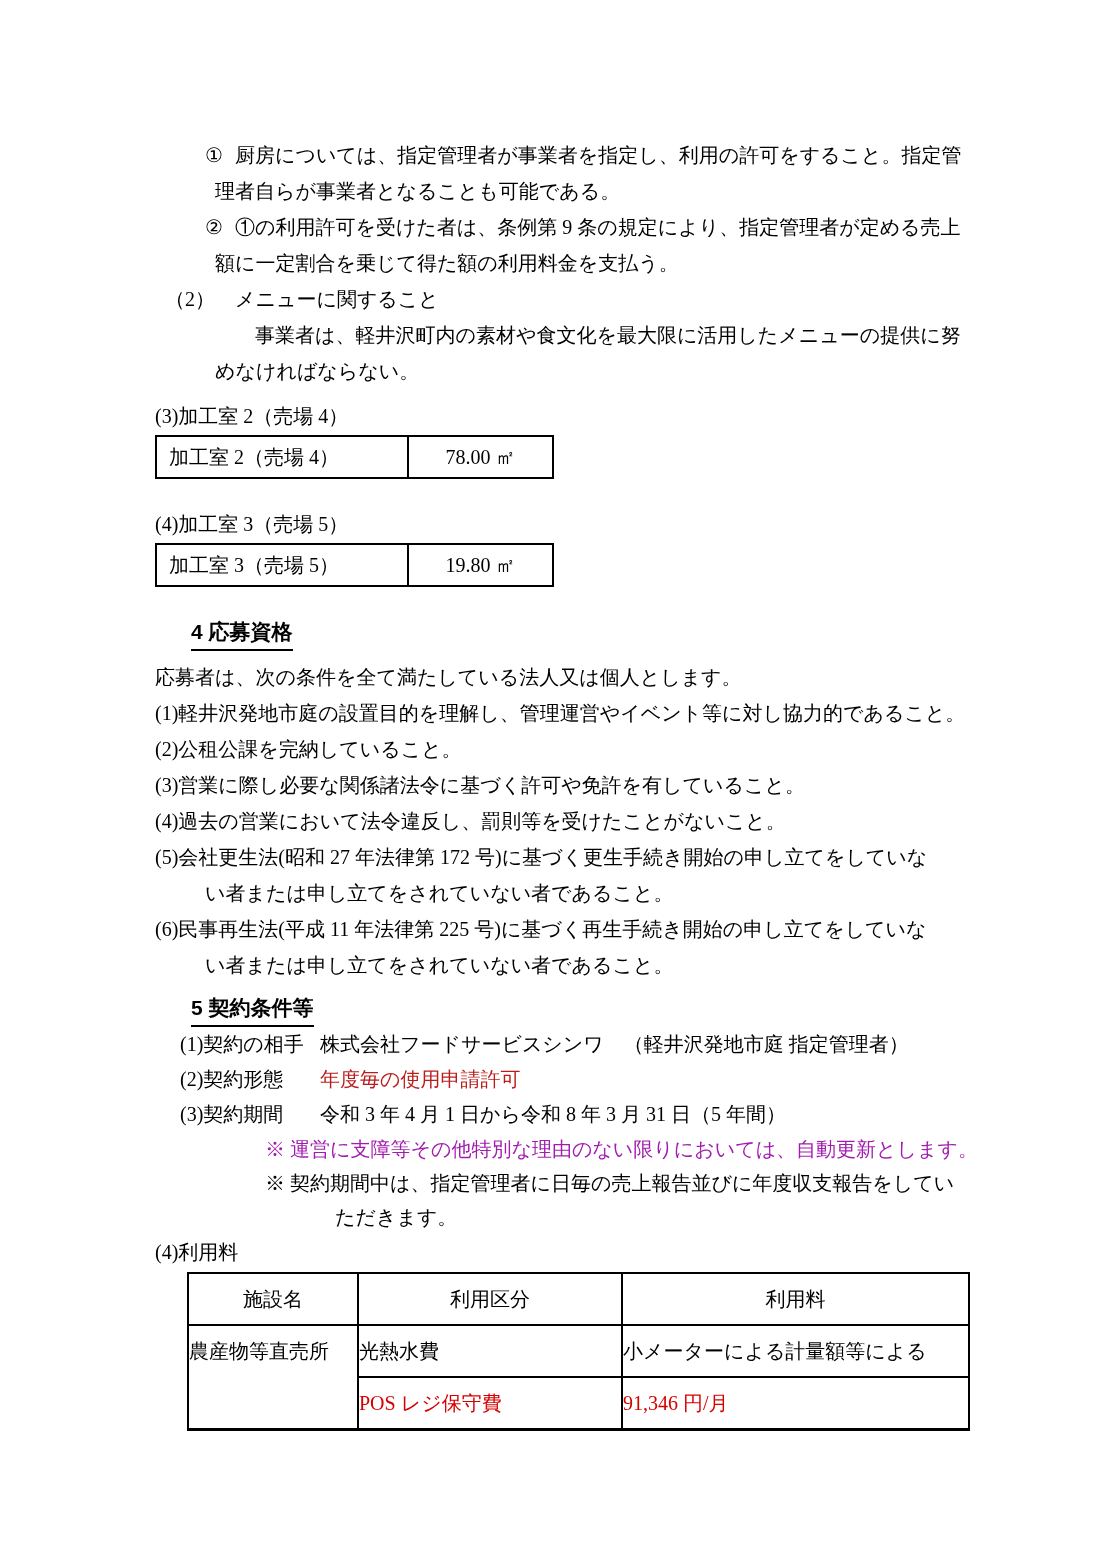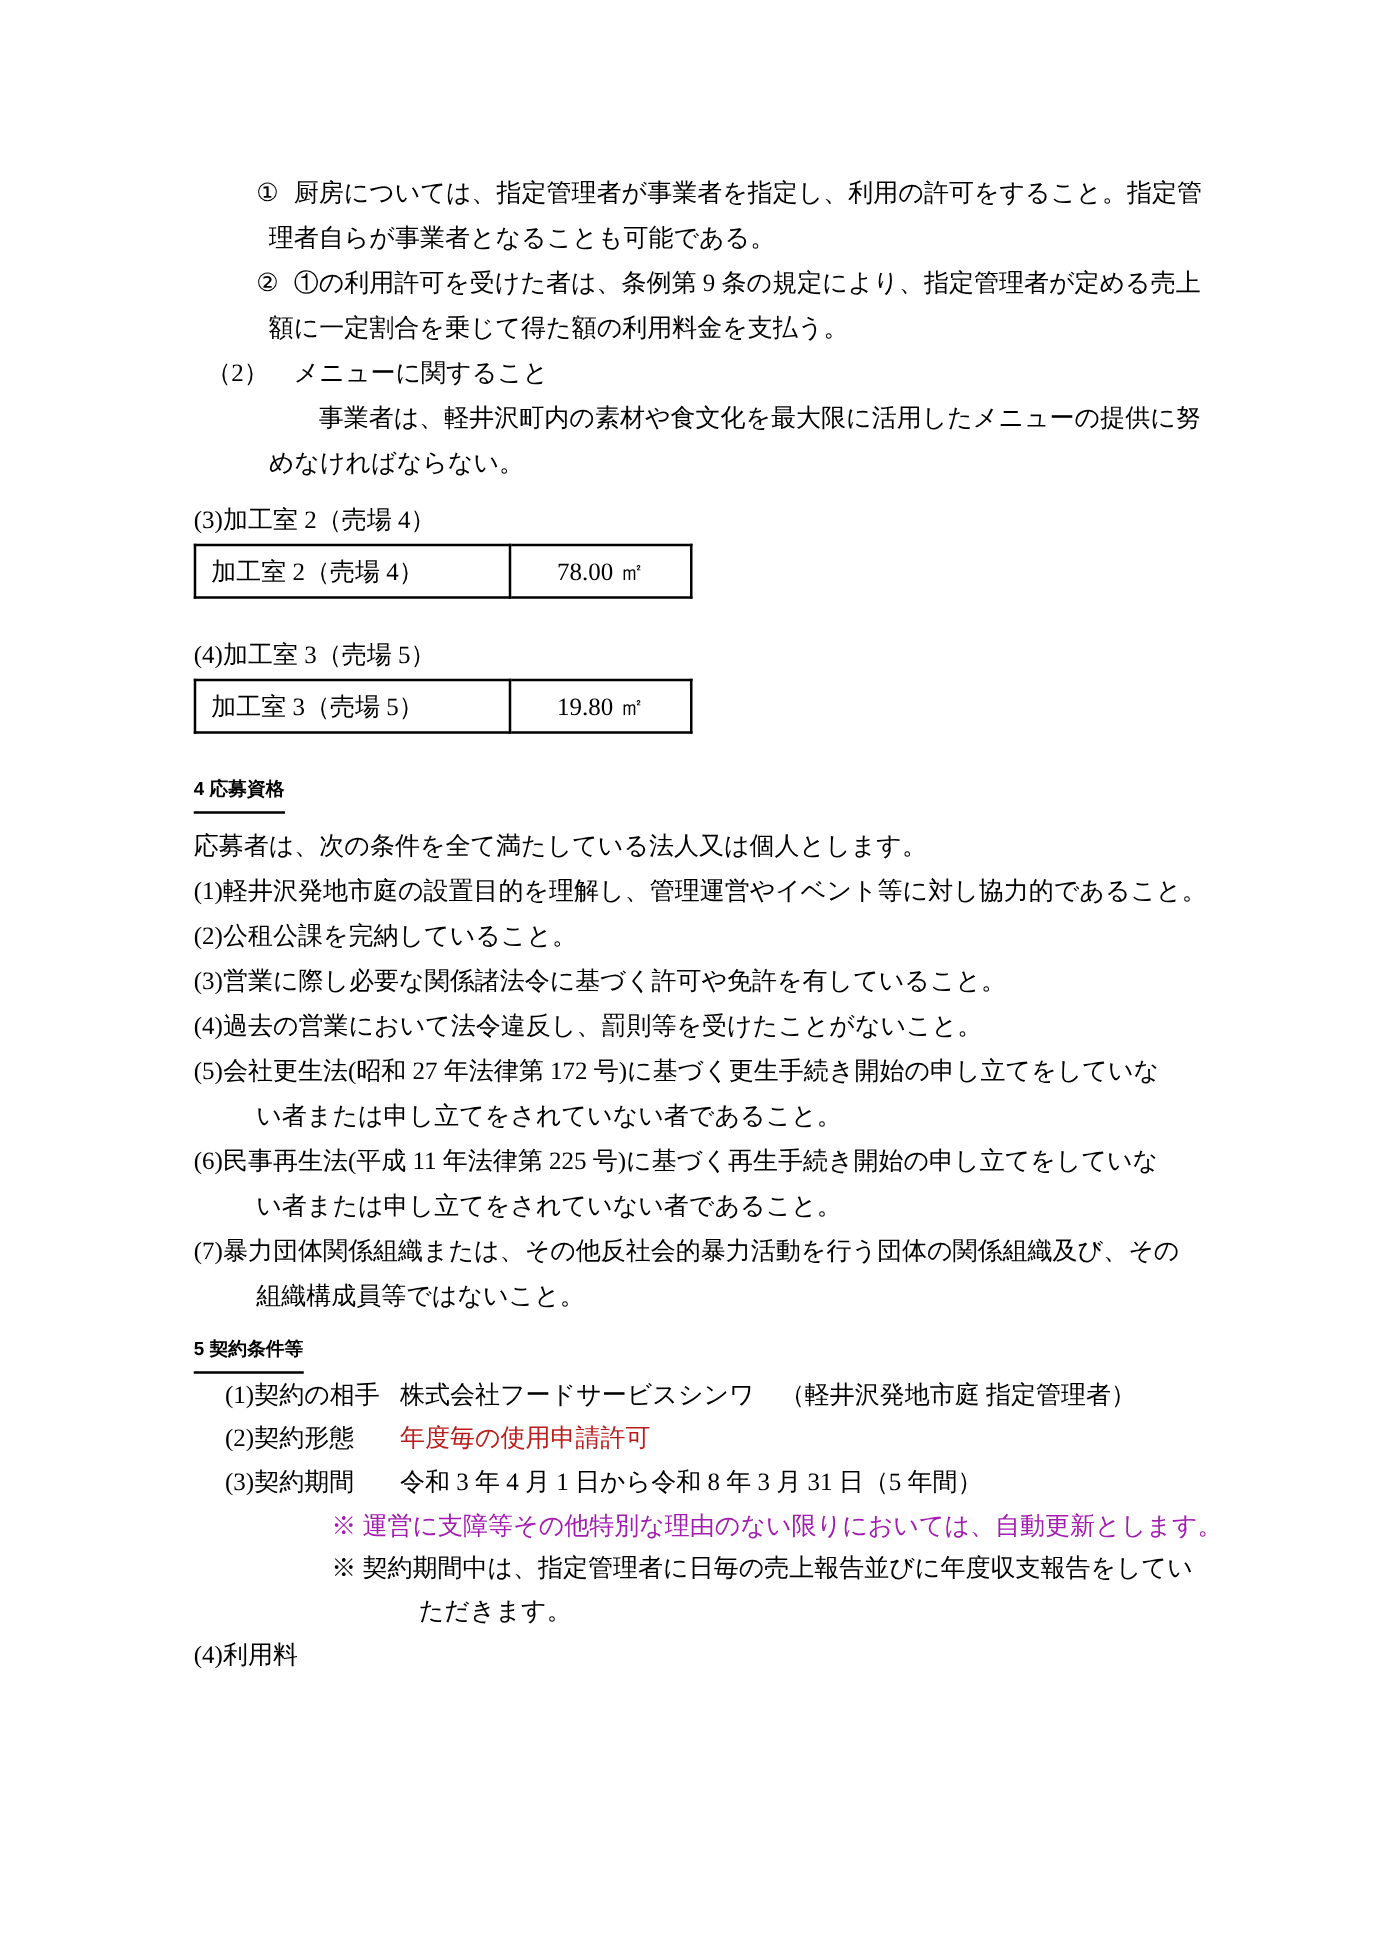--- a/index.html
+++ b/index.html
@@ -22,22 +22,23 @@
   .in-menu1{margin-left:100px;}
   .in-menu2{margin-left:60px;}
   .in-item{}      
   .in-item-cont{margin-left:50px;}
   .in-note{margin-left:110px;}
   .in-note-cont{margin-left:180px;}
   .sub-title{margin-left:20px;}
 
   .section-heading{
     font-family:"Liberation Sans","DejaVu Sans",sans-serif;
-    font-weight:bold;font-size:15px;line-height:30px;
+    font-weight:bold;font-size:21px;line-height:30px;
     margin-top:30px;
+    margin-left:36px;
   }
   .section-heading span{
     display:inline-block;border-bottom:2px solid #000;padding-bottom:2px;
   }
   .room-label{line-height:26px;height:26px;margin-top:14px;}
   table.room{border-collapse:collapse;margin-top:6px;}
   table.room td{border:2px solid #000;height:40px;}
   td.room-name{width:238px;padding:0 0 0 12px;text-align:left;}
   td.room-area{width:143px;text-align:center;padding:0;}
 
@@ -108,33 +109,47 @@
     <div class="line in-item">(3)営業に際し必要な関係諸法令に基づく許可や免許を有していること。</div>
     <div class="line in-item">(4)過去の営業において法令違反し、罰則等を受けたことがないこと。</div>
     <div>
       <div class="line in-item">(5)会社更生法(昭和 27 年法律第 172 号)に基づく更生手続き開始の申し立てをしていな</div>
       <div class="line in-item-cont">い者または申し立てをされていない者であること。</div>
     </div>
     <div>
       <div class="line in-item">(6)民事再生法(平成 11 年法律第 225 号)に基づく再生手続き開始の申し立てをしていな</div>
       <div class="line in-item-cont">い者または申し立てをされていない者であること。</div>
     </div>
-    <div>
-      <div class="line in-item">(7)暴力団体関係組織または、その他反社会的暴力活動を行う団体の関係組織及び、その</div>
-      <div class="line in-item-cont">組織構成員等ではないこと。</div>
-    </div>
   </div>
 
   <div class="section-heading mt-head5"><span>5 契約条件等</span></div>
 
   <div class="contract-line"><span class="c-label">(1)契約の相手</span><span>株式会社フードサービスシンワ　（軽井沢発地市庭 指定管理者）</span></div>
   <div class="contract-line"><span class="c-label">(2)契約形態</span><span class="t-red" style="color: #b91c1c;">年度毎の使用申請許可</span></div>
   <div class="contract-line"><span class="c-label">(3)契約期間</span><span>令和 3 年 4 月 1 日から令和 8 年 3 月 31 日（5 年間）</span></div>
 
   <div class="note-line in-note t-red" style="color: #a21caf;">※ 運営に支障等その他特別な理由のない限りにおいては、自動更新とします。</div>
   <div>
     <div class="note-line in-note">※ 契約期間中は、指定管理者に日毎の売上報告並びに年度収支報告をしてい</div>
     <div class="note-line in-note-cont">ただきます。</div>
   </div>
 
   <div class="fee-label in-item">(4)利用料</div>
+  <table class="fee">
+    <tbody>
+        <tr>
+      <th class="fee-c1">施設名</th>
+      <th class="fee-c2">利用区分</th>
+      <th class="fee-c3">利用料</th>
+    </tr>
+    <tr>
+      <td class="fee-facility" rowspan="2">農産物等直売所</td>
+      <td class="fee-cell">光熱水費</td>
+      <td class="fee-cell">小メーターによる計量額等による</td>
+    </tr>
+    <tr>
+      <td class="fee-cell t-red" style="color: rgb(214, 0, 0);">POS レジ保守費</td>
+      <td class="fee-cell t-red" style="color: rgb(214, 0, 0);">91,346 円/月</td>
+    </tr>
+  </tbody>
+    </table>
 
 </div>
 
 </body></html>

